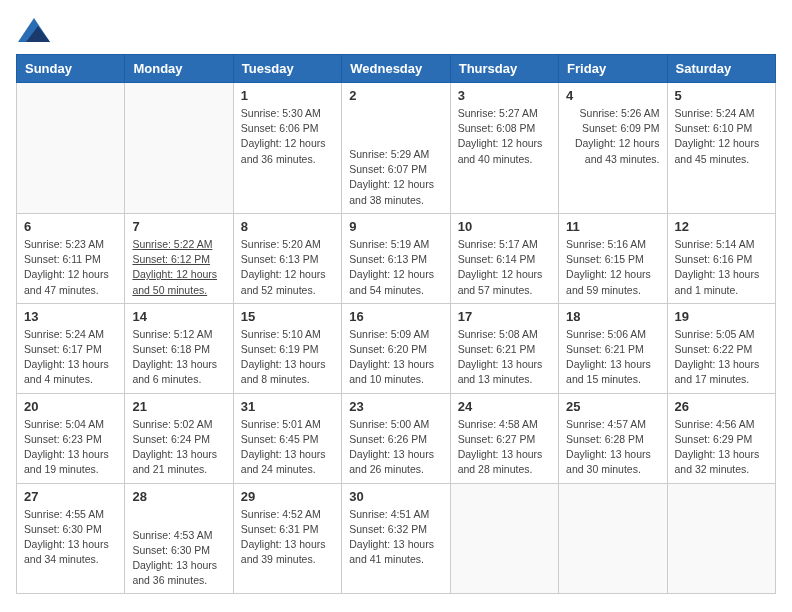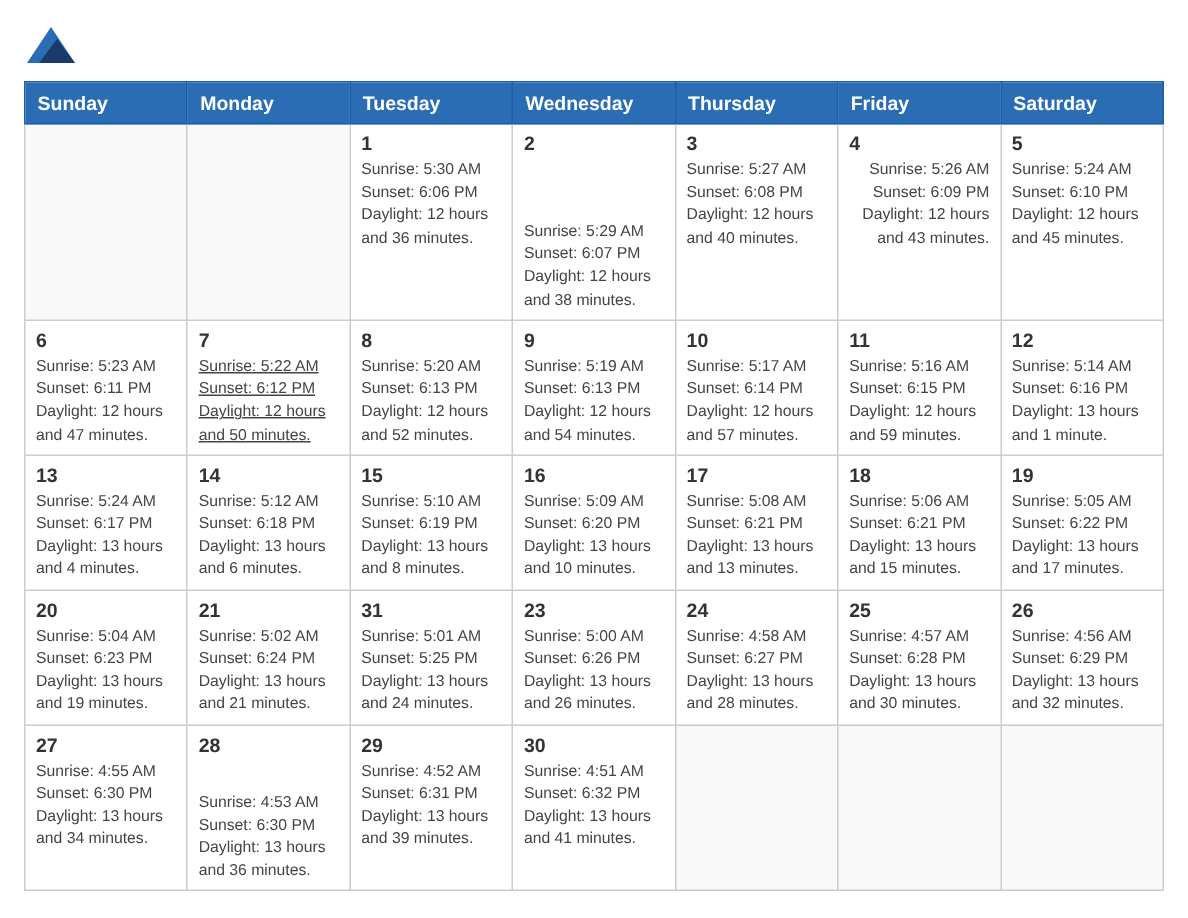--- a/index.html
+++ b/index.html
@@ -275,21 +275,21 @@
         <td>
           <span class="day-number">21</span>
           <div class="day-info" style="white-space: pre-line;">Sunrise: 5:02 AM
 Sunset: 6:24 PM
 Daylight: 13 hours
 and 21 minutes.</div>
         </td>
         <td>
           <span class="day-number">31</span>
           <div class="day-info" style="white-space: pre-line;">Sunrise: 5:01 AM
-Sunset: 5:25 PM
+Sunset: 6:45 PM
 Daylight: 13 hours
 and 24 minutes.</div>
         </td>
         <td>
           <span class="day-number">23</span>
           <div class="day-info" style="white-space: pre-line;">Sunrise: 5:00 AM
 Sunset: 6:26 PM
 Daylight: 13 hours
 and 26 minutes.</div>
         </td>

